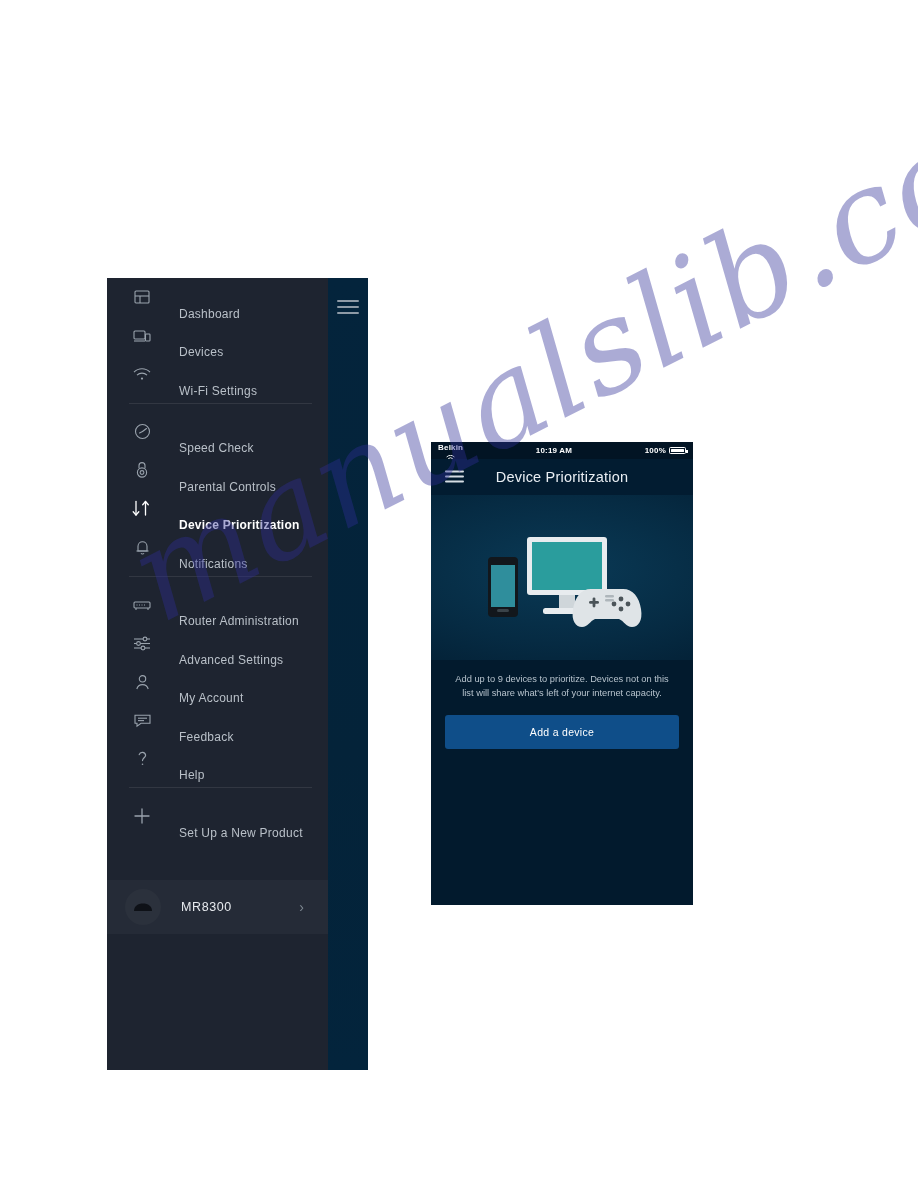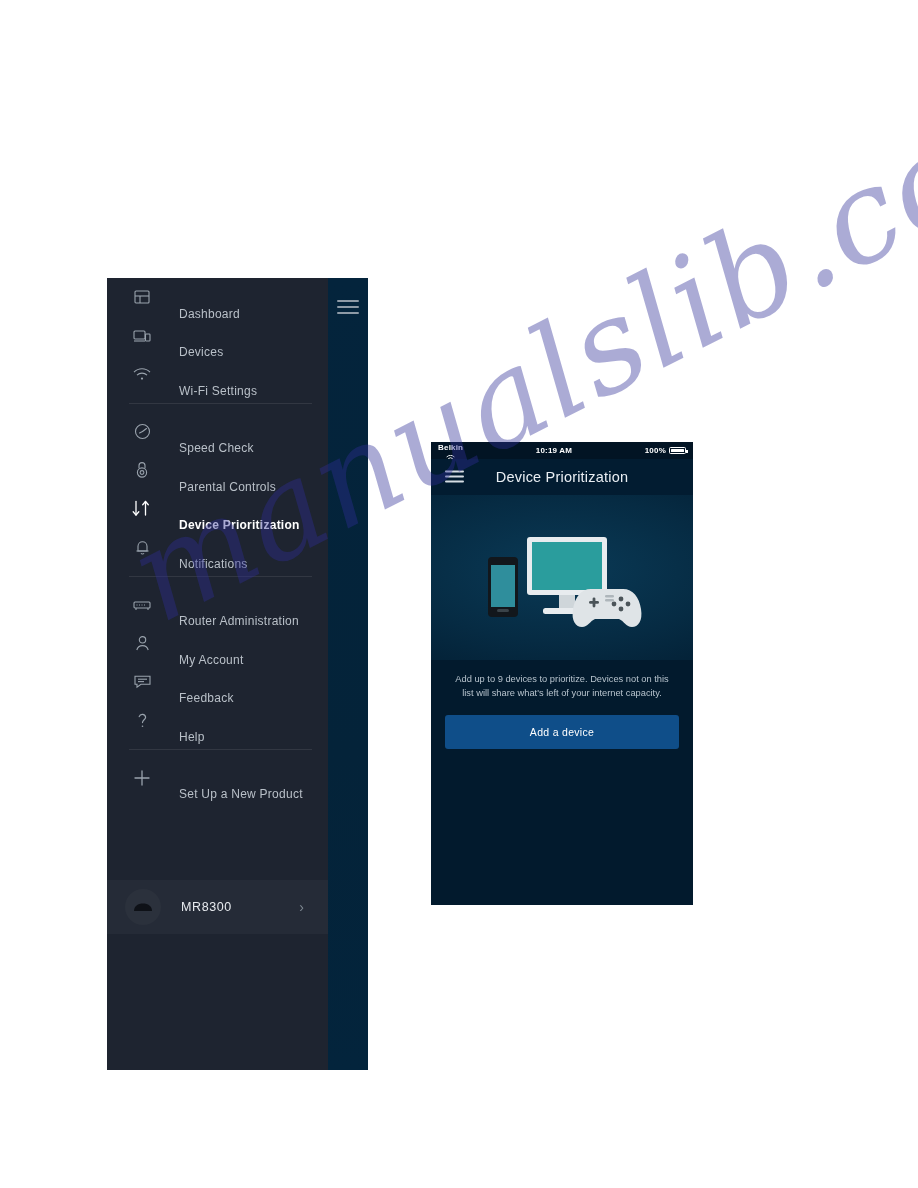--- a/index.html
+++ b/index.html
@@ -247,20 +247,33 @@
             <line x1="6" y1="6" x2="7" y2="6"></line>
           <line x1="8.5" y1="6" x2="9.5" y2="6"></line>
             <line x1="11" y1="6" x2="12" y2="6"></line>
           <line x1="3" y1="9" x2="3" y2="11"></line>
             <line x1="15" y1="9" x2="15" y2="11"></line>
         </svg>
       </span>
       <span class="mi-label">Router Administration</span>
     </div>
 
+    <div class="menu-item">
+      <span class="mi-icon">
+        <svg width="18" height="15" viewBox="0 0 18 15" fill="none" stroke="currentColor" stroke-width="1.1">
+          <line x1="1" y1="3" x2="17" y2="3"></line>
+            <circle cx="12" cy="3" r="1.9" fill="#1e2430"></circle>
+          <line x1="1" y1="7.5" x2="17" y2="7.5"></line>
+            <circle cx="5.5" cy="7.5" r="1.9" fill="#1e2430"></circle>
+          <line x1="1" y1="12" x2="17" y2="12"></line>
+            <circle cx="10" cy="12" r="1.9" fill="#1e2430"></circle>
+        </svg>
+      </span>
+      <span class="mi-label">Advanced Settings</span>
+    </div>
 
     <div class="menu-item">
       <span class="mi-icon">
         <svg width="15" height="16" viewBox="0 0 15 16" fill="none" stroke="currentColor" stroke-width="1.1">
           <circle cx="7.5" cy="4.8" r="3.2"></circle>
           <path d="M1.8 15 A5.9 5.9 0 0 1 13.2 15"></path>
         </svg>
       </span>
       <span class="mi-label">My Account</span>
     </div>

